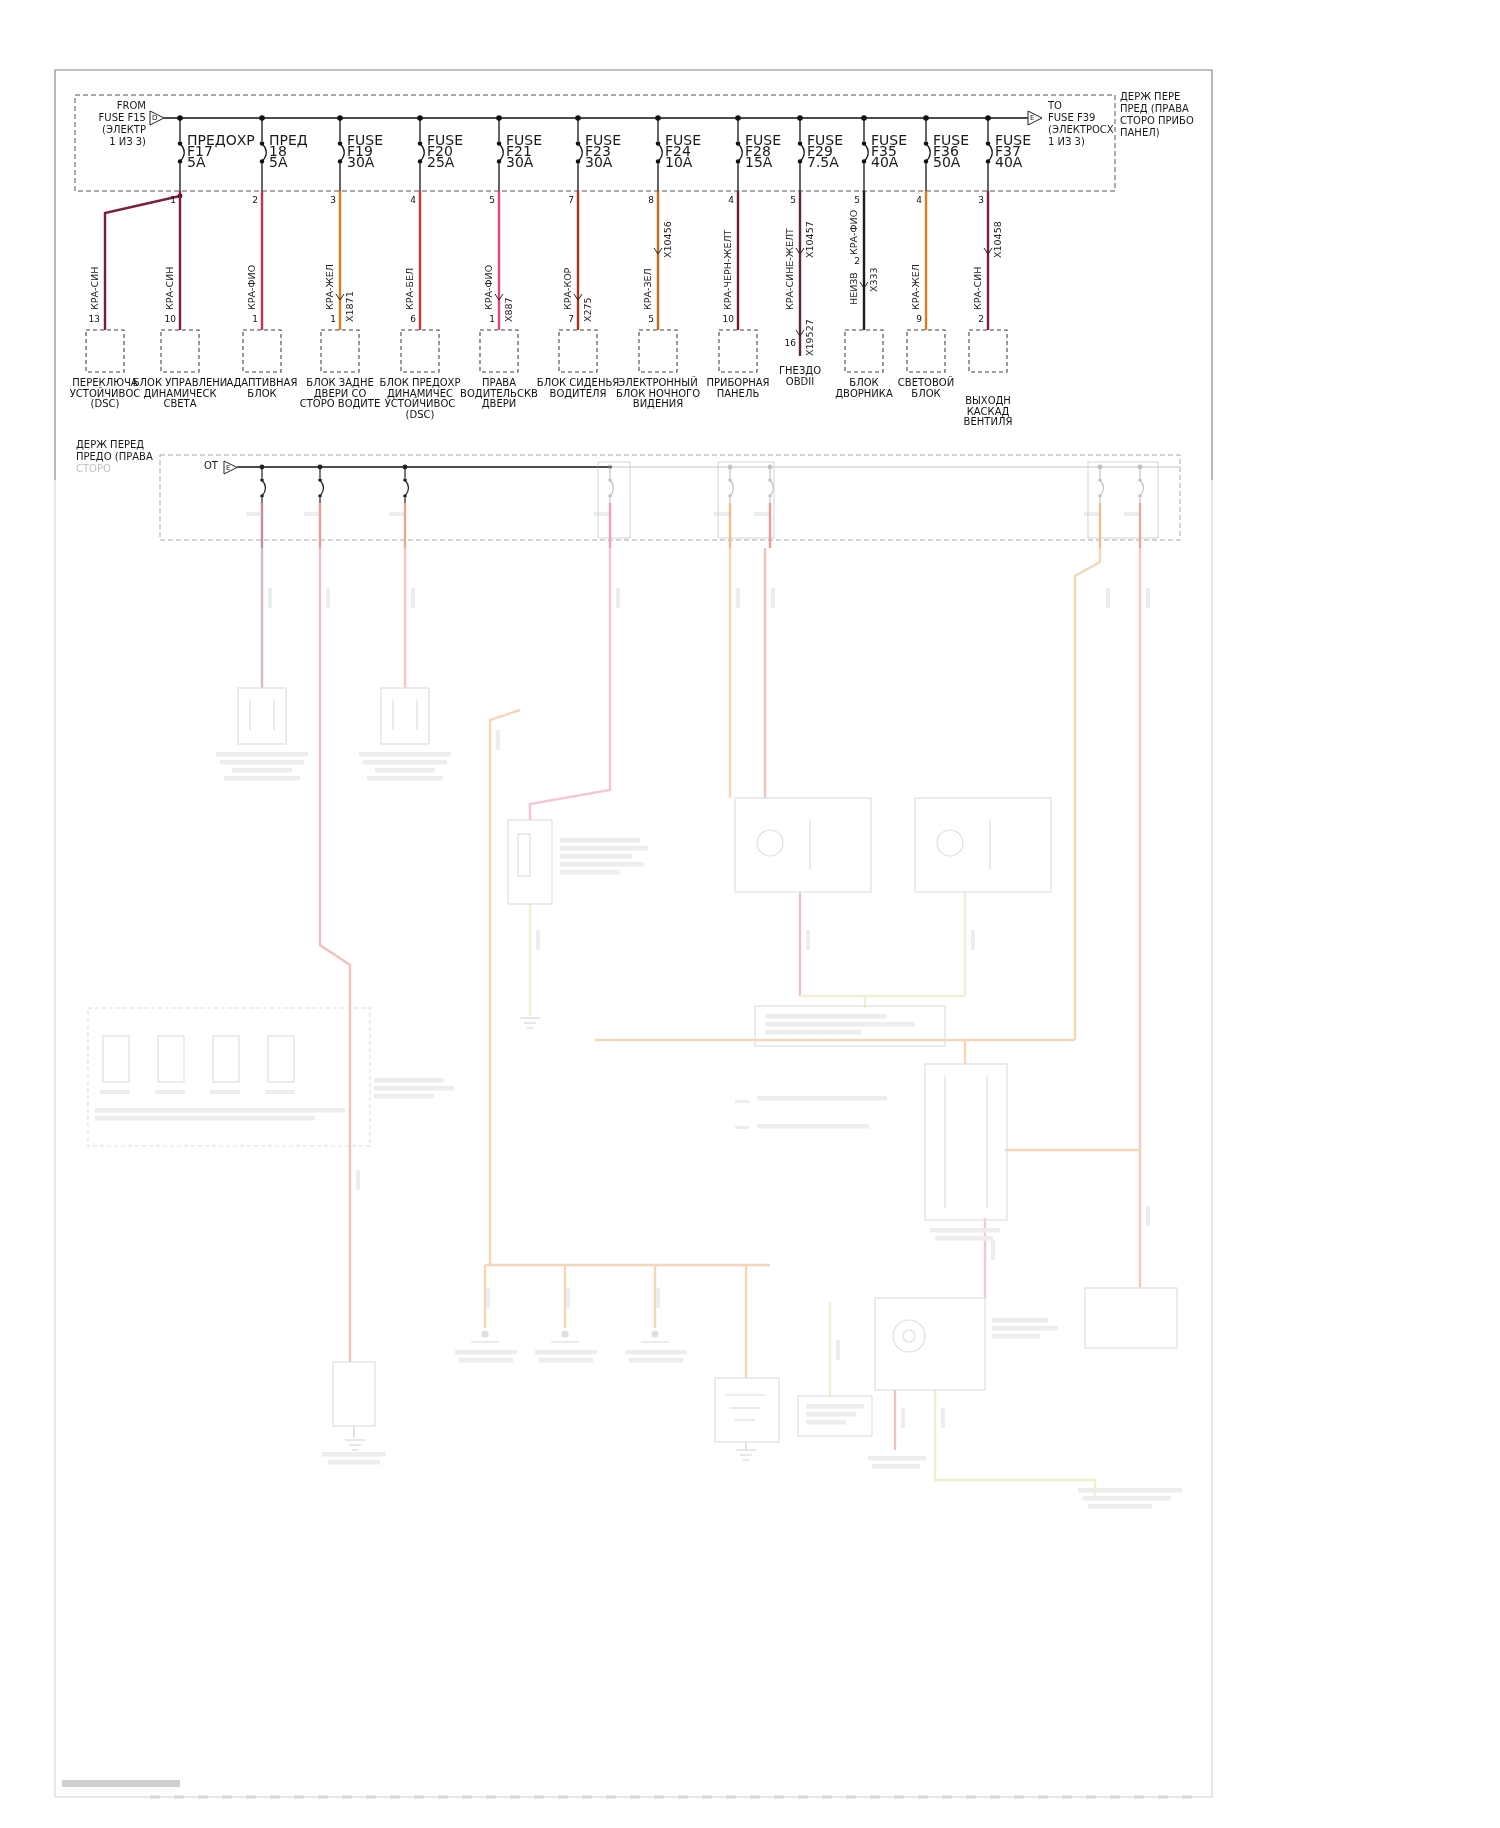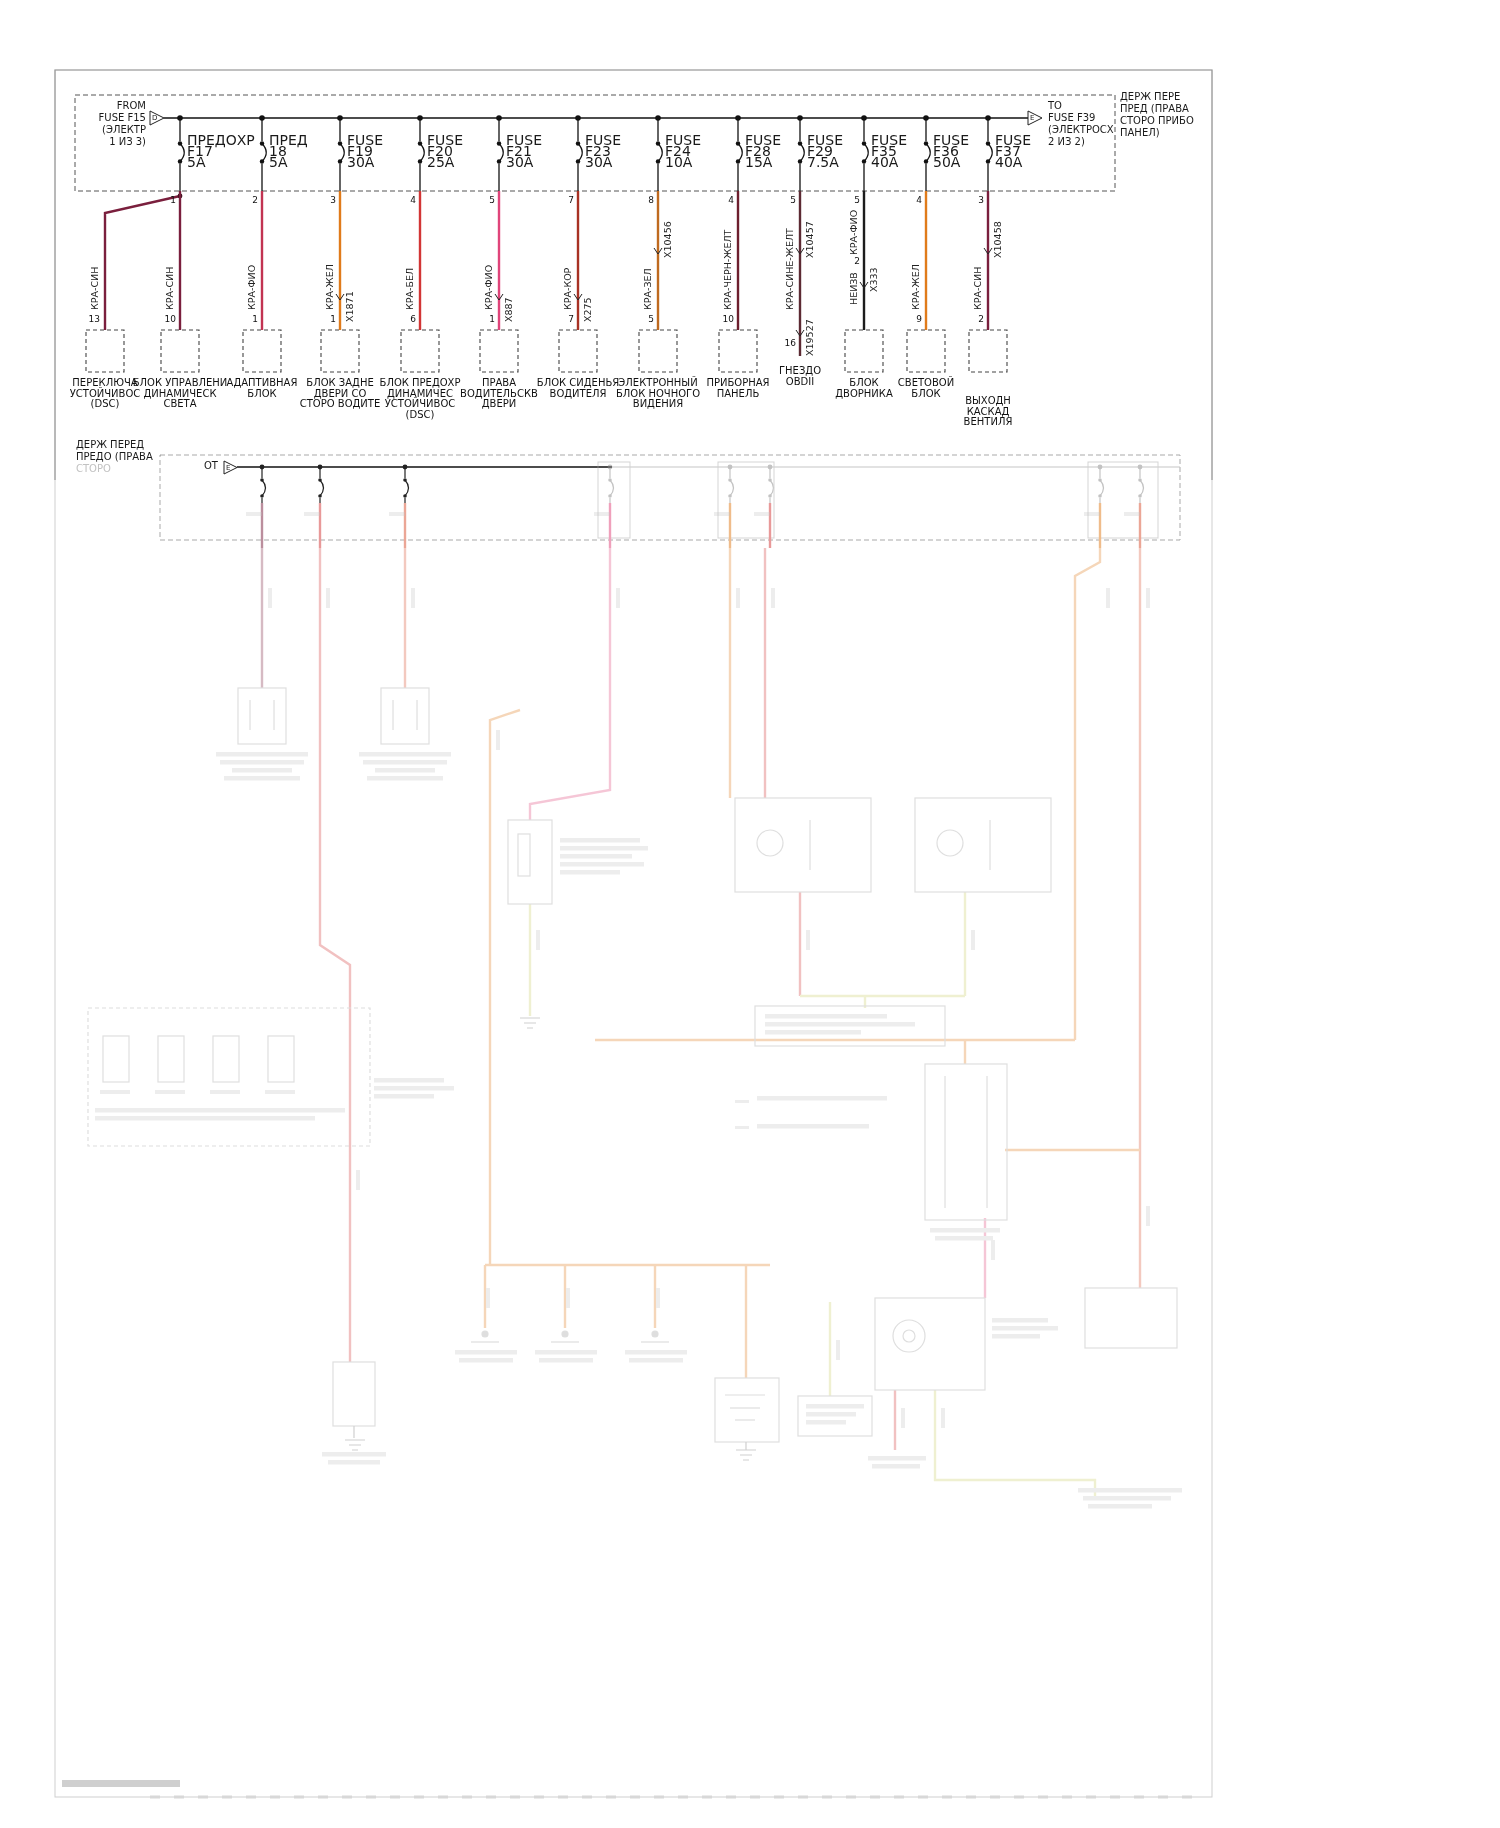--- a/index.html
+++ b/index.html
@@ -304,21 +304,21 @@
 </svg>
 
 <div class="t f10 ra" style="left:88px;top:100px;width:58px">FROM
 FUSE F15
 (ЭЛЕКТР
 1 ИЗ 3)</div>
 <div class="tri-letter" style="left:152px;top:114px">D</div>
 <div class="t f10" style="left:1048px;top:100px;width:84px">TO
 FUSE F39
 (ЭЛЕКТРОСХ
-2 ИЗ 2)</div>
+1 ИЗ 3)</div>
 <div class="tri-letter" style="left:1030px;top:114px">E</div>
 <div class="t f10" style="left:1120px;top:91px;width:92px">ДЕРЖ ПЕРЕ
 ПРЕД (ПРАВА
 СТОРО ПРИБО
 ПАНЕЛ)</div>
 
 <div class="t f95" style="left:187px;top:135px">ПРЕДОХР
 F17
 5A</div>
 <div class="t f95" style="left:269px;top:135px">ПРЕД

